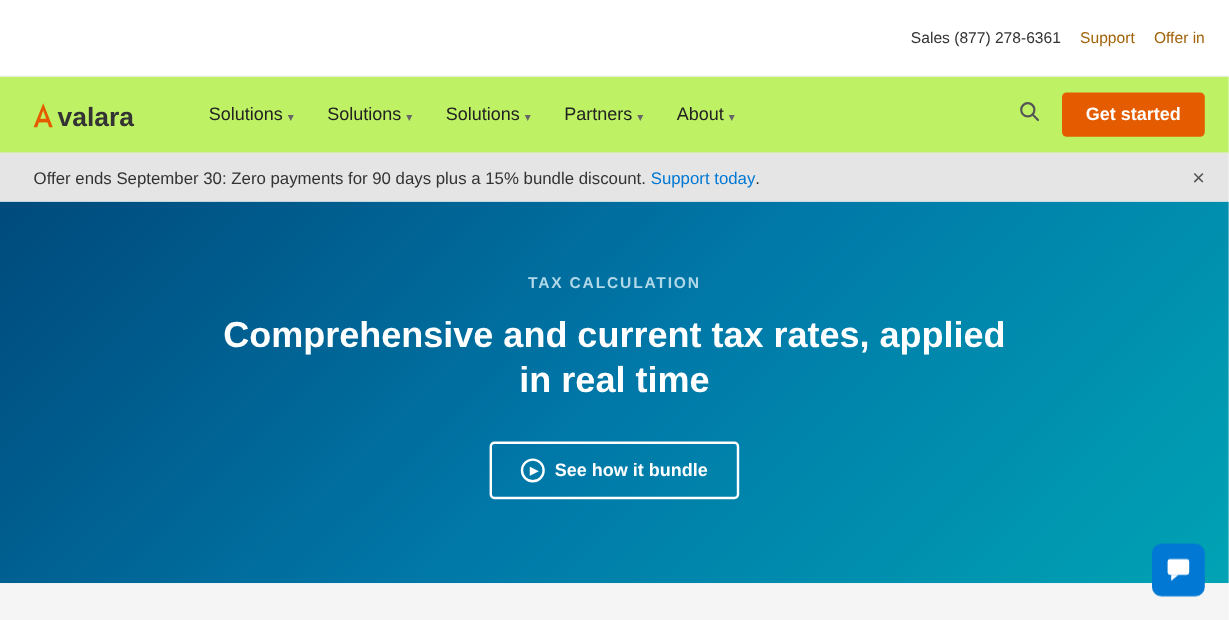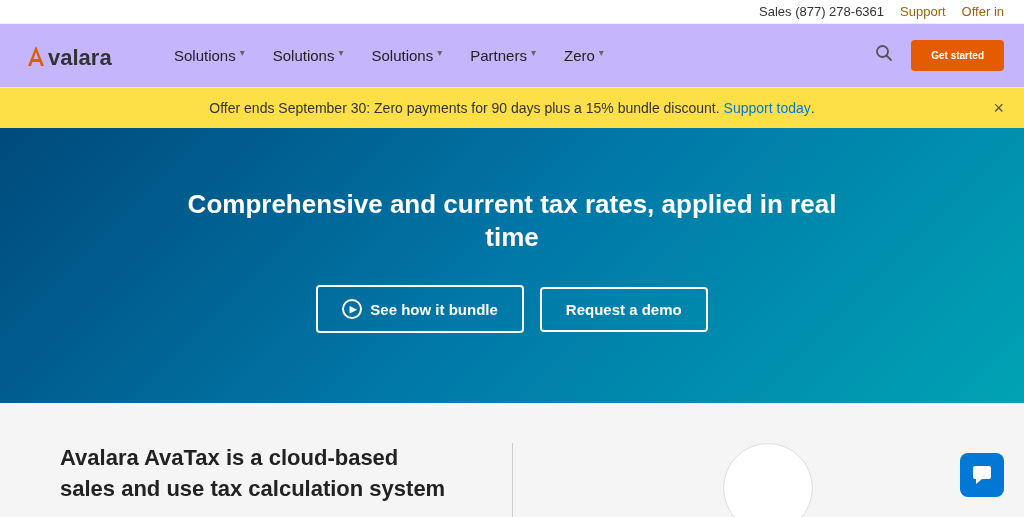--- a/index.html
+++ b/index.html
@@ -3,54 +3,54 @@
   <meta charset="utf-8">
   <style>
     * { margin: 0; padding: 0; box-sizing: border-box; }
     body { font-family: -apple-system, BlinkMacSystemFont, 'Segoe UI', Arial, sans-serif; width: 1024px; overflow-x: hidden; }
 
     
     .utility-bar {
       display: flex;
       justify-content: flex-end;
       align-items: center;
-      padding: 4px 20px;
+      padding: 24px 20px;
       background: #fff;
       font-size: 13px;
       color: #333;
       gap: 16px;
       border-bottom: 1px solid #eee;
     }
     .utility-bar a { color: #a16207; text-decoration: none; }
 
     
     .main-nav {
       display: flex;
       align-items: center;
       padding: 0 20px;
-      background: #c4b5fd;
+      background: #bef264;
       height: 64px;
       border-bottom: 1px solid #e5e5e5;
     }
     .logo-wrap {
       display: flex;
       align-items: center;
       margin-right: 32px;
       text-decoration: none;
     }
     .logo-svg { width: 110px; height: 36px; }
     .nav-items {
       display: flex;
       align-items: center;
       gap: 4px;
       flex: 1;
     }
     .nav-item {
       display: flex;
-      align-items: flex-start;
+      align-items: flex-end;
       padding: 8px 12px;
       font-size: 15px;
       color: #222;
       cursor: pointer;
       border-radius: 4px;
       white-space: nowrap;
     }
     .nav-item .chevron {
       margin-left: 4px;
       font-size: 10px;
@@ -68,32 +68,32 @@
       padding: 6px;
       color: #555;
       font-size: 18px;
     }
     .get-started-btn {
       background: #e55c00;
       color: #fff;
       border: none;
       border-radius: 4px;
       padding: 10px 20px;
-      font-size: 10px;
+      font-size: 15px;
       font-weight: 600;
       cursor: pointer;
       white-space: nowrap;
     }
 
     
     .promo-banner {
-      background: #fde047;
-      display: flex;
-      align-items: center;
-      justify-content: center;
+      background: #e5e5e5;
+      display: flex;
+      align-items: center;
+      justify-content: flex-start;
       padding: 12px 28px;
       font-size: 14px;
       color: #333;
       position: relative;
     }
     .promo-banner .automate-link {
       color: #0078d4;
       text-decoration: none;
       margin-left: 4px;
     }
@@ -122,21 +122,21 @@
     .hero-tag {
       color: #b0d8e8;
       font-size: 13px;
       font-weight: 600;
       letter-spacing: 1.5px;
       text-transform: uppercase;
       margin-bottom: 18px;
     }
     .hero-headline {
       color: #fff;
-      font-size: 26px;
+      font-size: 30px;
       font-weight: 700;
       line-height: 1.25;
       max-width: 680px;
       margin-bottom: 32px;
     }
     .hero-buttons {
       display: flex;
       gap: 16px;
       align-items: center;
     }
@@ -273,21 +273,21 @@
     </div>
     <div class="nav-item">
       <span>Solutions</span>
       <span class="chevron">▾</span>
     </div>
     <div class="nav-item">
       <span>Partners</span>
       <span class="chevron">▾</span>
     </div>
     <div class="nav-item">
-      <span>Zero</span>
+      <span>About</span>
       <span class="chevron">▾</span>
     </div>
   </div>
 
   <div class="nav-right">
     <button class="search-icon-btn" aria-label="Search">
       <svg width="18" height="18" viewBox="0 0 18 18" fill="none" xmlns="http://www.w3.org/2000/svg">
         <circle cx="7.5" cy="7.5" r="5.5" stroke="#555" stroke-width="1.8"></circle>
         <line x1="11.5" y1="11.5" x2="16" y2="16" stroke="#555" stroke-width="1.8" stroke-linecap="round"></line>
       </svg>
@@ -297,27 +297,27 @@
 </nav>
 
 <div class="promo-banner">
   <span>Offer ends September 30: Zero payments for 90 days plus a 15% bundle discount.</span>
   <a class="automate-link" href="#">Support today</a>
   <span>.</span>
   <button class="close-banner-btn">×</button>
 </div>
 
 <section class="hero">
+  <div class="hero-tag">TAX CALCULATION</div>
   <h1 class="hero-headline">Comprehensive and current tax rates, applied in real time</h1>
   <div class="hero-buttons">
     <button class="btn-how-it-works">
       <span class="play-circle">▶</span>
       <span>See how it bundle</span>
     </button>
-    <button class="btn-request-demo">Request a demo</button>
   </div>
 </section>
 
 <div class="below-hero">
   <div class="below-hero-left">
     <h2>Avalara AvaTax is a cloud-based sales and use tax calculation system</h2>
   </div>
   <div class="below-hero-divider"></div>
   <div class="below-hero-right">
     <div class="jolly-farmer-logo">

